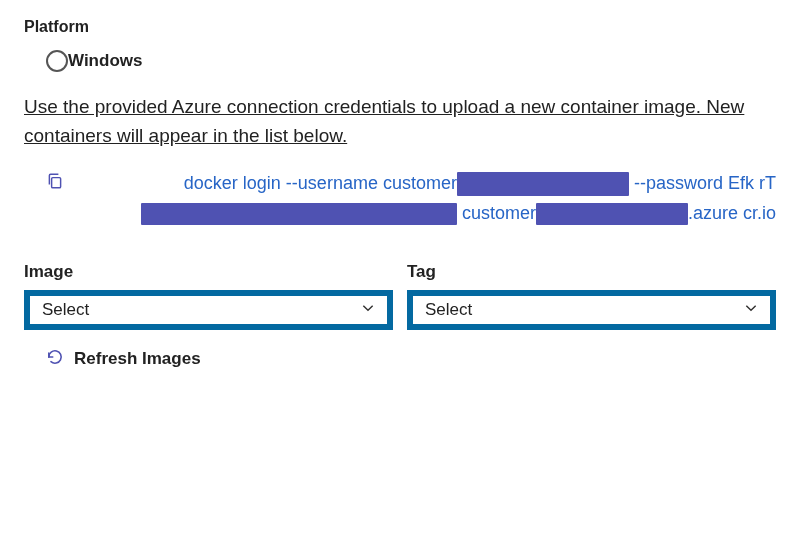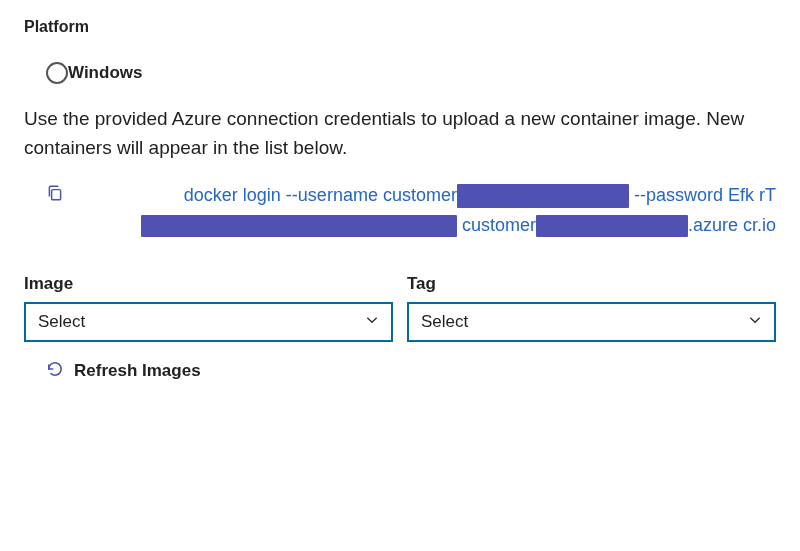--- a/index.html
+++ b/index.html
@@ -7,21 +7,21 @@
     margin: 0;
     padding: 18px 24px;
     font-family: "Segoe UI", -apple-system, BlinkMacSystemFont, sans-serif;
     font-size: 16px;
     color: #222;
     width: 800px;
   }
   .section-label {
     font-weight: 600;
     font-size: 16px;
-    margin-bottom: 26px;
+    margin-bottom: 14px;
   }
   .radio-group { margin-left: 22px; }
   .radio-item {
     display: flex;
     align-items: center;
     margin-bottom: 12px;
     cursor: pointer;
   }
   .radio-outer {
     width: 22px;
@@ -41,20 +41,21 @@
     background: #0f6cbd;
     display: none;
   }
   .radio-outer.selected .radio-inner { display: block; }
   .radio-label { font-size: 17px; font-weight: 600; }
   .description {
     margin-top: 20px;
     font-size: 19px;
     line-height: 1.55;
     color: #222;
+    text-decoration: underline;
   }
   .cmd-block {
     display: flex;
     align-items: flex-start;
     gap: 14px;
     margin-top: 18px;
     margin-left: 22px;
     text-align: right;
   }
   .copy-icon {
@@ -83,21 +84,21 @@
     gap: 14px;
     margin-top: 34px;
   }
   .field { flex: 1; }
   .field-label {
     font-size: 17px;
     font-weight: 600;
     margin-bottom: 8px;
   }
   .select {
-    border: 2px solid #0369a1;
+    border: 6px solid #0369a1;
     height: 40px;
     display: flex;
     align-items: center;
     justify-content: space-between;
     padding: 0 12px;
     font-size: 17px;
     cursor: pointer;
     background: #fff;
   }
   .chev { color: #323130; }

